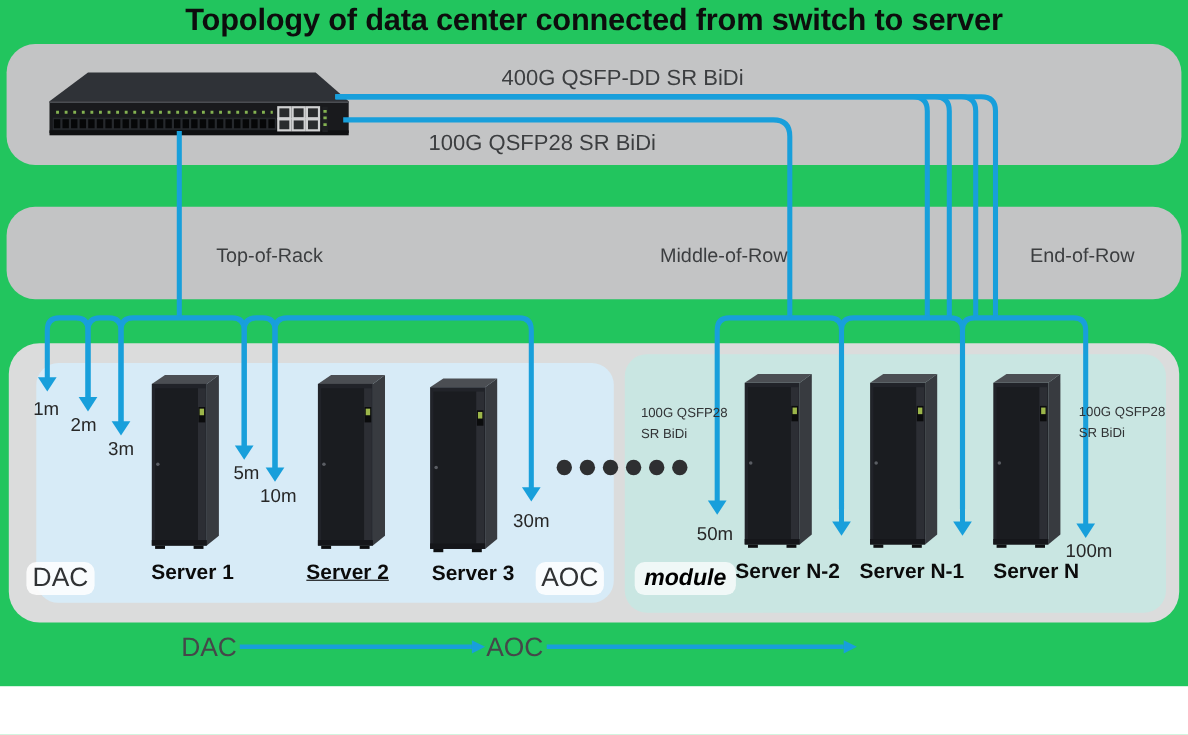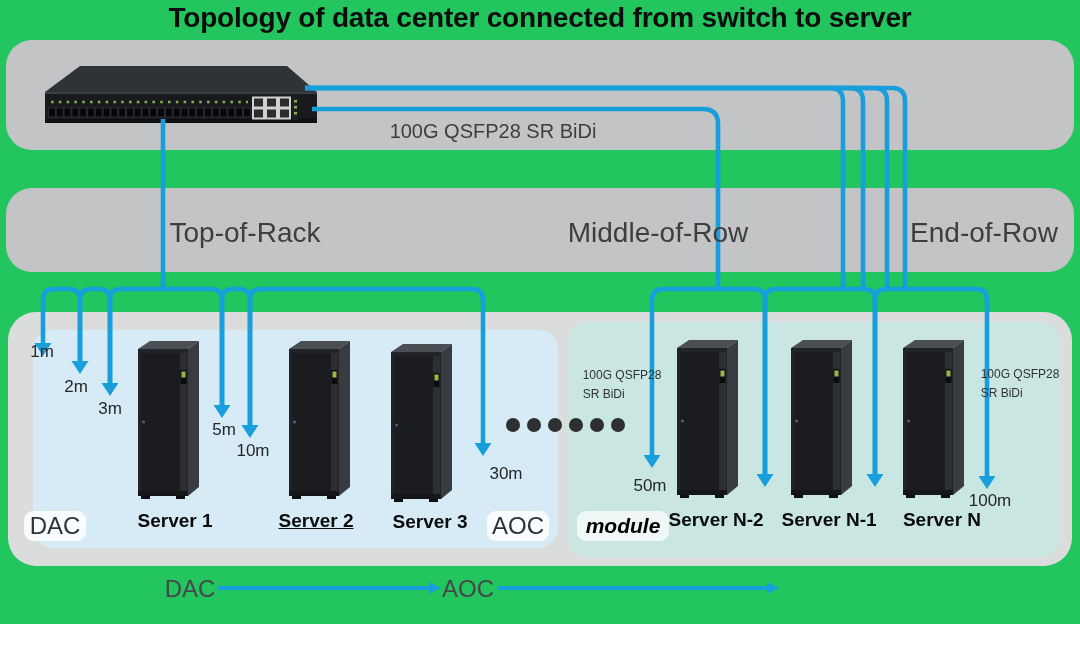--- a/index.html
+++ b/index.html
@@ -9,21 +9,21 @@
   .band1{top:40px;height:110px;}
   .band2{top:188px;height:84px;}
   .panel{position:absolute;border-radius:20px;}
   .outer{left:8px;top:312px;width:1064px;height:254px;background:#dbdcdc;border-radius:28px;}
   .bluep{left:33px;top:330px;width:525px;height:218px;background:#d7ebf7;}
   .tealp{left:568px;top:322px;width:492px;height:235px;background:#c9e6e2;}
   svg.overlay{position:absolute;left:0;top:0;}
   .lbl{position:absolute;transform:translate(-50%,-50%);white-space:nowrap;color:#3d3f41;}
   .title{font-size:28px;font-weight:700;color:#0d0d0d;letter-spacing:-0.2px;}
   .uplink{font-size:20px;color:#3c3e40;}
-  .zone{font-size:28px;color:#3c3e40;}
+  .zone{font-size:18px;color:#3c3e40;}
   .dist{font-size:17px;color:#272727;}
   .srv{font-size:19px;font-weight:700;color:#0b0b0b;}
   .note{font-size:12px;color:#313335;text-align:left;line-height:19px;}
   .badge{position:absolute;transform:translate(-50%,-50%);display:flex;align-items:center;justify-content:center;
          background:rgba(255,255,255,0.85);border-radius:9px;color:#303234;}
   .badge.big{font-size:24px;}
   .badge.mod{font-size:21px;font-weight:700;color:#000;background:rgba(255,255,255,0.72);font-style:italic;}
   .legend{font-size:24px;color:#454749;}
   .legend.opt{font-size:21px;font-weight:700;color:#000;}
 </style>
@@ -121,32 +121,33 @@
         <circle cx="534" cy="425" r="7"></circle>
         <circle cx="555" cy="425" r="7"></circle>
       <circle cx="576" cy="425" r="7"></circle>
         <circle cx="597" cy="425" r="7"></circle>
         <circle cx="618" cy="425" r="7"></circle>
     </g>
   </svg>
 
   <div class="lbl title" style="left:540px;top:18px;">Topology of data center connected from switch to server</div>
 
+  <div class="lbl uplink" style="left:566px;top:72px;">400G QSFP-DD SR BiDi</div>
   <div class="lbl uplink" style="left:493px;top:131px;">100G QSFP28 SR BiDi</div>
 
   <div class="lbl zone" style="left:245px;top:233px;">Top-of-Rack</div>
   <div class="lbl zone" style="left:658px;top:233px;text-align:right;">Middle-of-Row</div>
   <div class="lbl zone" style="left:984px;top:233px;">End-of-Row</div>
 
-  <div class="lbl dist" style="left:42px;top:352px;">1m</div>
+  <div class="lbl dist" style="left:42px;top:372px;">1m</div>
   <div class="lbl dist" style="left:76px;top:387px;">2m</div>
   <div class="lbl dist" style="left:110px;top:409px;">3m</div>
   <div class="lbl dist" style="left:224px;top:430px;">5m</div>
   <div class="lbl dist" style="left:253px;top:451px;">10m</div>
-  <div class="lbl dist" style="left:483px;top:474px;margin-left:23px;">30m</div>
+  <div class="lbl dist" style="left:483px;top:474px;">30m</div>
   <div class="lbl dist" style="left:650px;top:486px;">50m</div>
   <div class="lbl dist" style="left:990px;top:501px;">100m</div>
 
   <div class="lbl note" style="left:622px;top:385px;">
     <div>100G QSFP28</div>
     <div>SR BiDi</div>
   </div>
   <div class="lbl note" style="left:1020px;top:384px;">
     <div>100G QSFP28</div>
     <div>SR BiDi</div>

